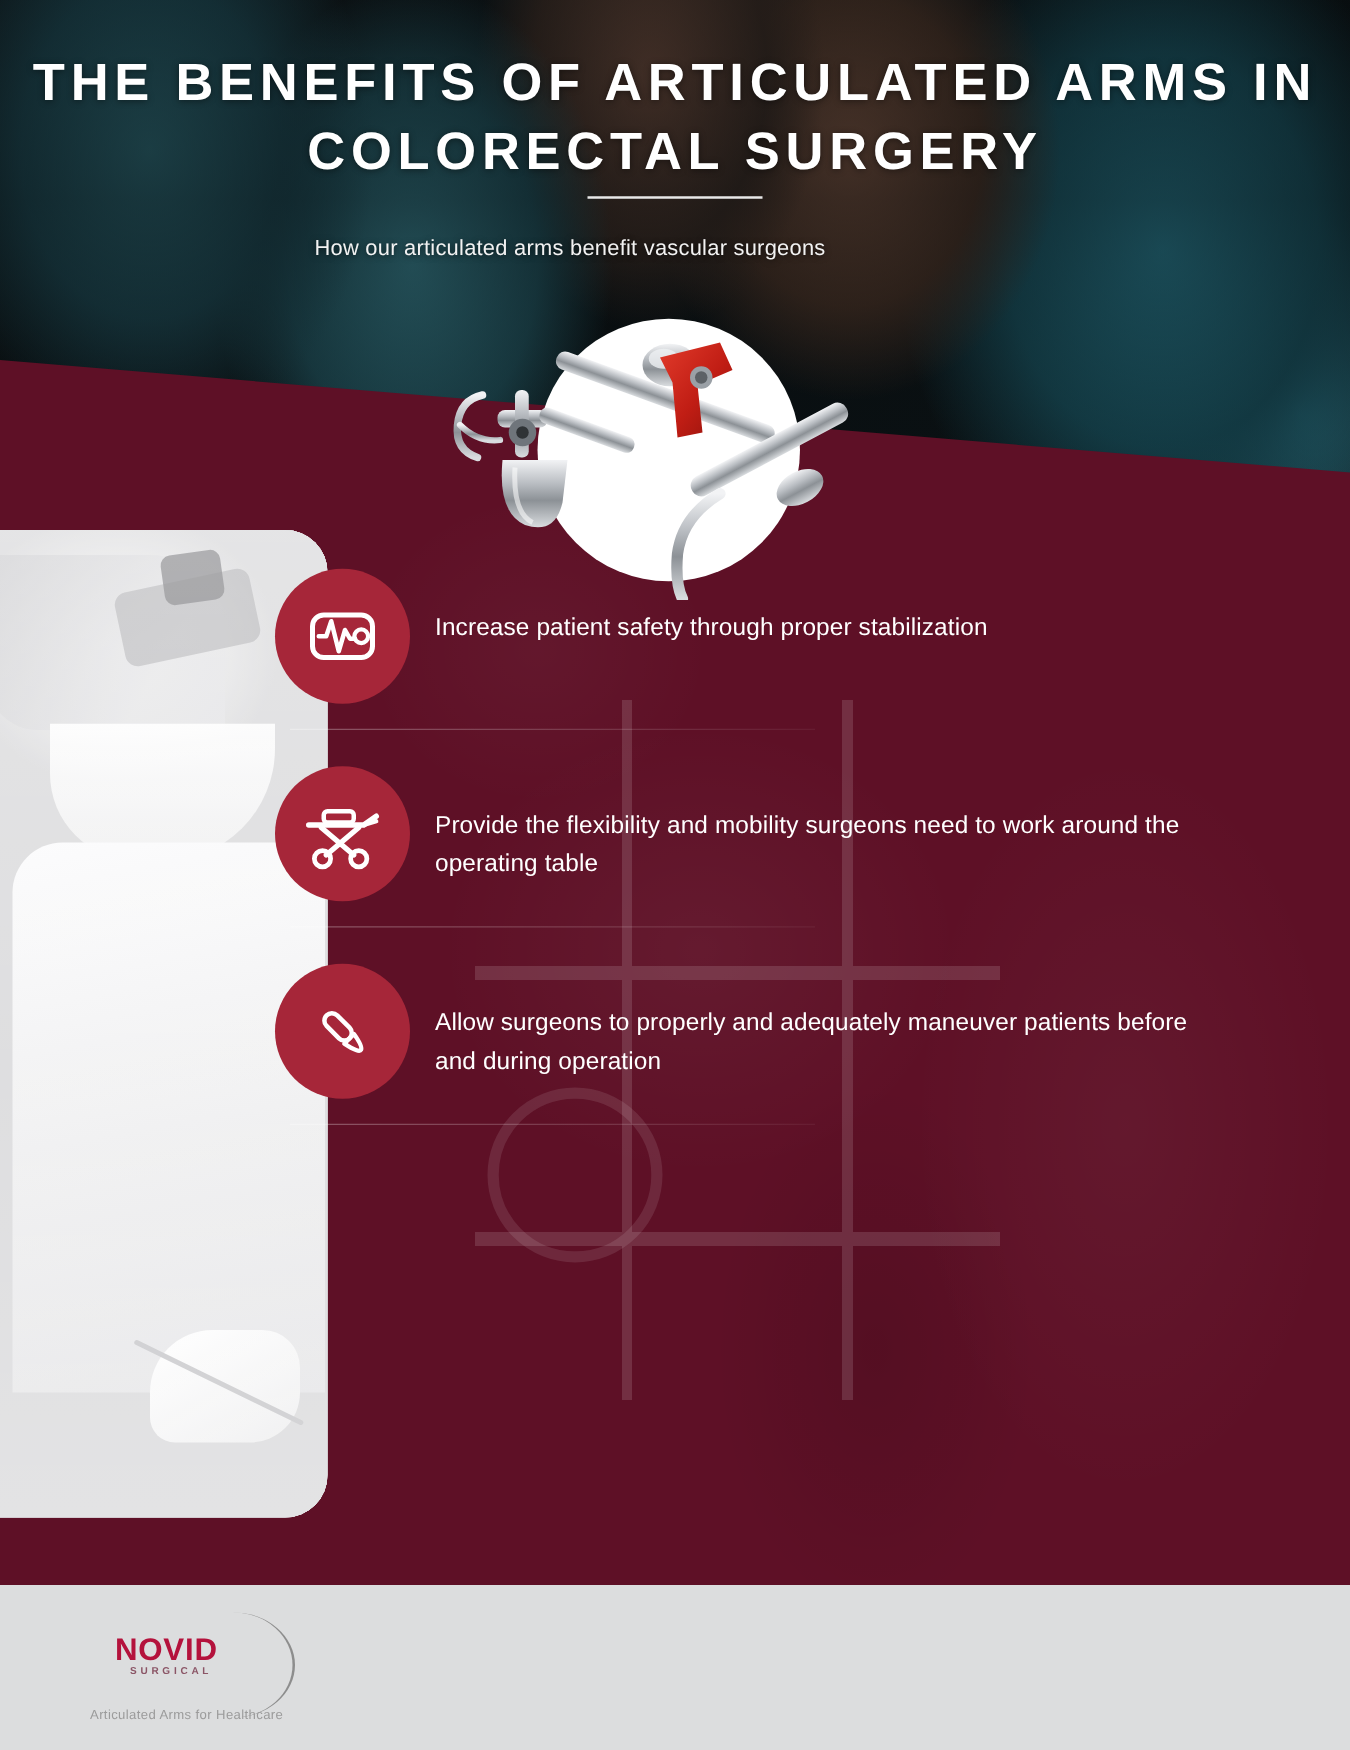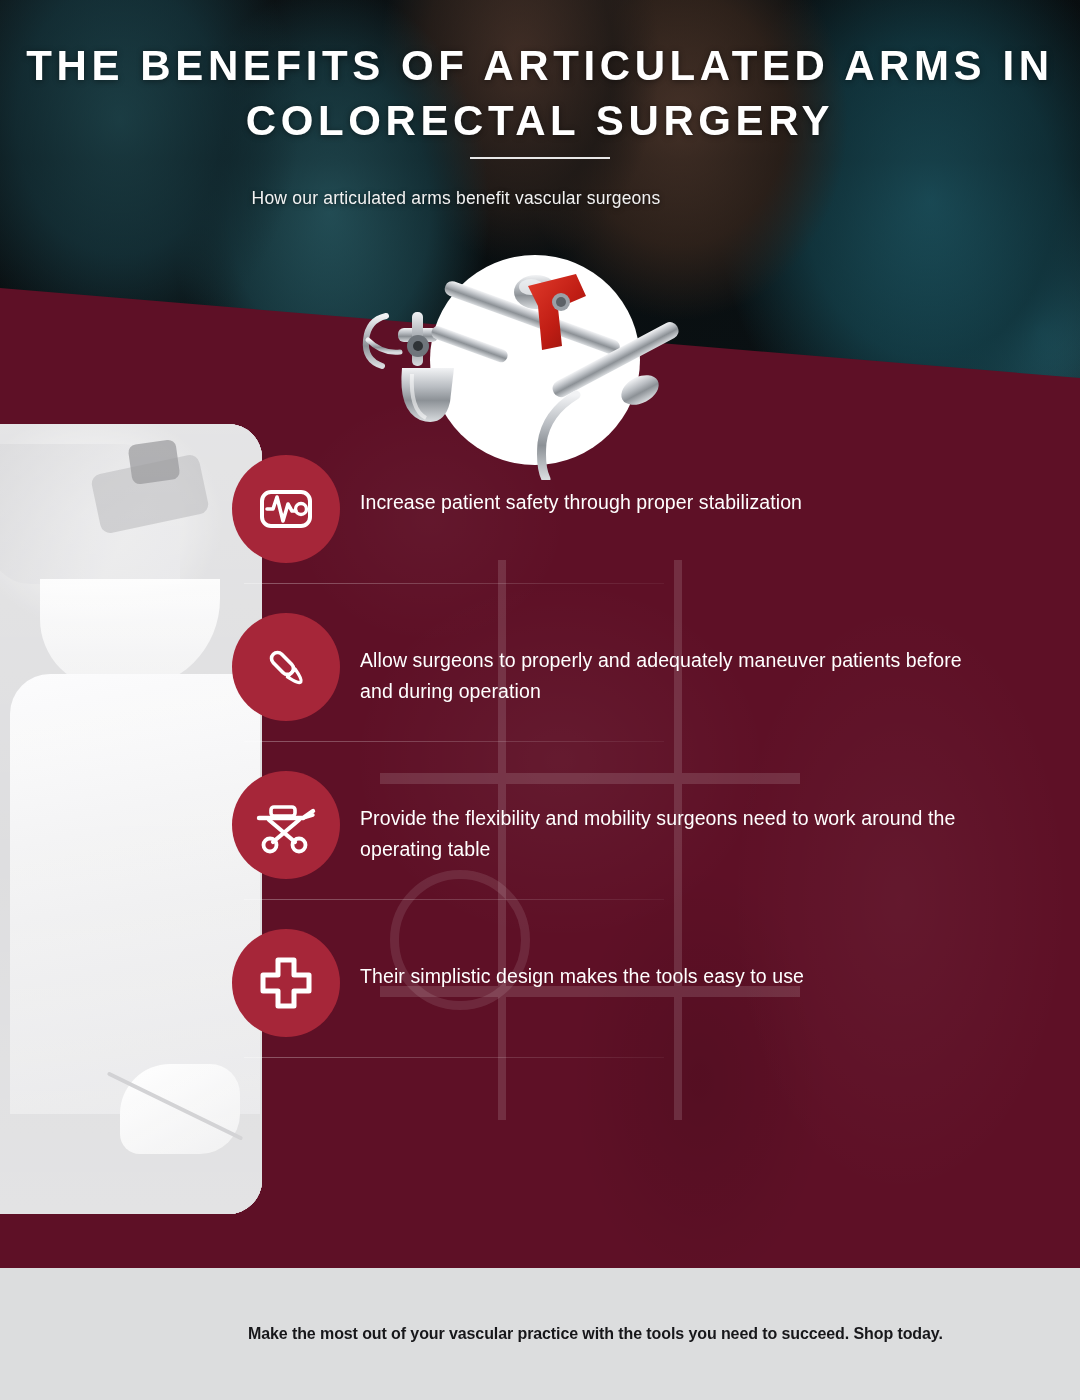--- a/index.html
+++ b/index.html
@@ -153,21 +153,21 @@
   }
   .product-disc {
     position:absolute; left:0; top:0; width:210px; height:210px;
     border-radius:50%;
     background:#ffffff;
   }
   .prod-svg { position:absolute; left:-140px; top:-5px; }
 
   
   .benefits {
-    position:absolute; left:12px; top:455px; width:1016px;
+    position:absolute; left:0; top:455px; width:1016px;
   }
   .benefit {
     position:relative;
     height:158px;
   }
   .b-circle {
     position:absolute; left:220px; top:0;
     width:108px; height:108px; border-radius:50%;
     background:#A62639;
     display:flex; align-items:center; justify-content:center;
@@ -319,62 +319,56 @@
           </svg>
         </span>
       </div>
       <div class="b-text">Increase patient safety through proper stabilization</div>
       <div class="b-divider"></div>
     </div>
 
     <div class="benefit">
       <div class="b-circle">
         <span>
-          <svg width="60" height="60" viewBox="0 0 60 60">
-            <g transform="rotate(45 30 30)">
-              <rect x="12" y="24" width="26" height="12" rx="6" fill="none" stroke="#fff" stroke-width="3.6"></rect>
-              <path d="M38 25 q12 2 13 5 q1 3 -13 6 z" fill="none" stroke="#fff" stroke-width="3.4" stroke-linejoin="round"></path>
-            </g>
-          </svg>
-        </span>
-      </div>
-      <div class="b-text">Allow surgeons to properly and adequately maneuver patients before and during operation</div>
-      <div class="b-divider"></div>
-    </div>
-
-    <div class="benefit">
-      <div class="b-circle">
-        <span>
           <svg width="62" height="62" viewBox="0 0 62 62">
             <rect x="16" y="13" width="24" height="9" rx="3" fill="none" stroke="#fff" stroke-width="3.6"></rect>
             <path d="M4 24 h44 l10 -7" fill="none" stroke="#fff" stroke-width="4.4" stroke-linecap="round"></path>
             <path d="M48 24 l10 -3" fill="none" stroke="#fff" stroke-width="3.4" stroke-linecap="round"></path>
             <path d="M14 26 L40 48" stroke="#fff" stroke-width="4.2" stroke-linecap="round"></path>
             <path d="M44 26 L18 48" stroke="#fff" stroke-width="4.2" stroke-linecap="round"></path>
             <circle cx="15" cy="51" r="6.5" fill="none" stroke="#fff" stroke-width="3.8"></circle>
             <circle cx="44" cy="51" r="6.5" fill="none" stroke="#fff" stroke-width="3.8"></circle>
           </svg>
         </span>
       </div>
       <div class="b-text">Provide the flexibility and mobility surgeons need to work around the operating table</div>
       <div class="b-divider"></div>
     </div>
 
     <div class="benefit">
       <div class="b-circle">
         <span>
-          <svg width="58" height="58" viewBox="0 0 58 58">
-            <path d="M21 6 h16 v15 h15 v16 h-15 v15 h-16 v-15 h-15 v-16 h15 z" fill="none" stroke="#fff" stroke-width="5" stroke-linejoin="round"></path>
+          <svg width="60" height="60" viewBox="0 0 60 60">
+            <g transform="rotate(45 30 30)">
+              <rect x="12" y="24" width="26" height="12" rx="6" fill="none" stroke="#fff" stroke-width="3.6"></rect>
+              <path d="M38 25 q12 2 13 5 q1 3 -13 6 z" fill="none" stroke="#fff" stroke-width="3.4" stroke-linejoin="round"></path>
+            </g>
           </svg>
         </span>
       </div>
-      <div class="b-text">Their simplistic design makes the tools easy to use</div>
+      <div class="b-text">Allow surgeons to properly and adequately maneuver patients before and during operation</div>
       <div class="b-divider"></div>
     </div>
 
 
+
   </div>
 
   <div class="footer">
-    <div class="cta">Make the most out of your vascular practice with the tools you need to succeed. Shop today.</div>
+    <div class="logo">
+      <div class="logo-swoosh"></div>
+      <div class="logo-word">NOVID</div>
+      <div class="logo-sub">SURGICAL</div>
+      <div class="logo-tag">Articulated Arms for Healthcare</div>
+    </div>
   </div>
 
 </div>
 
 </body></html>

